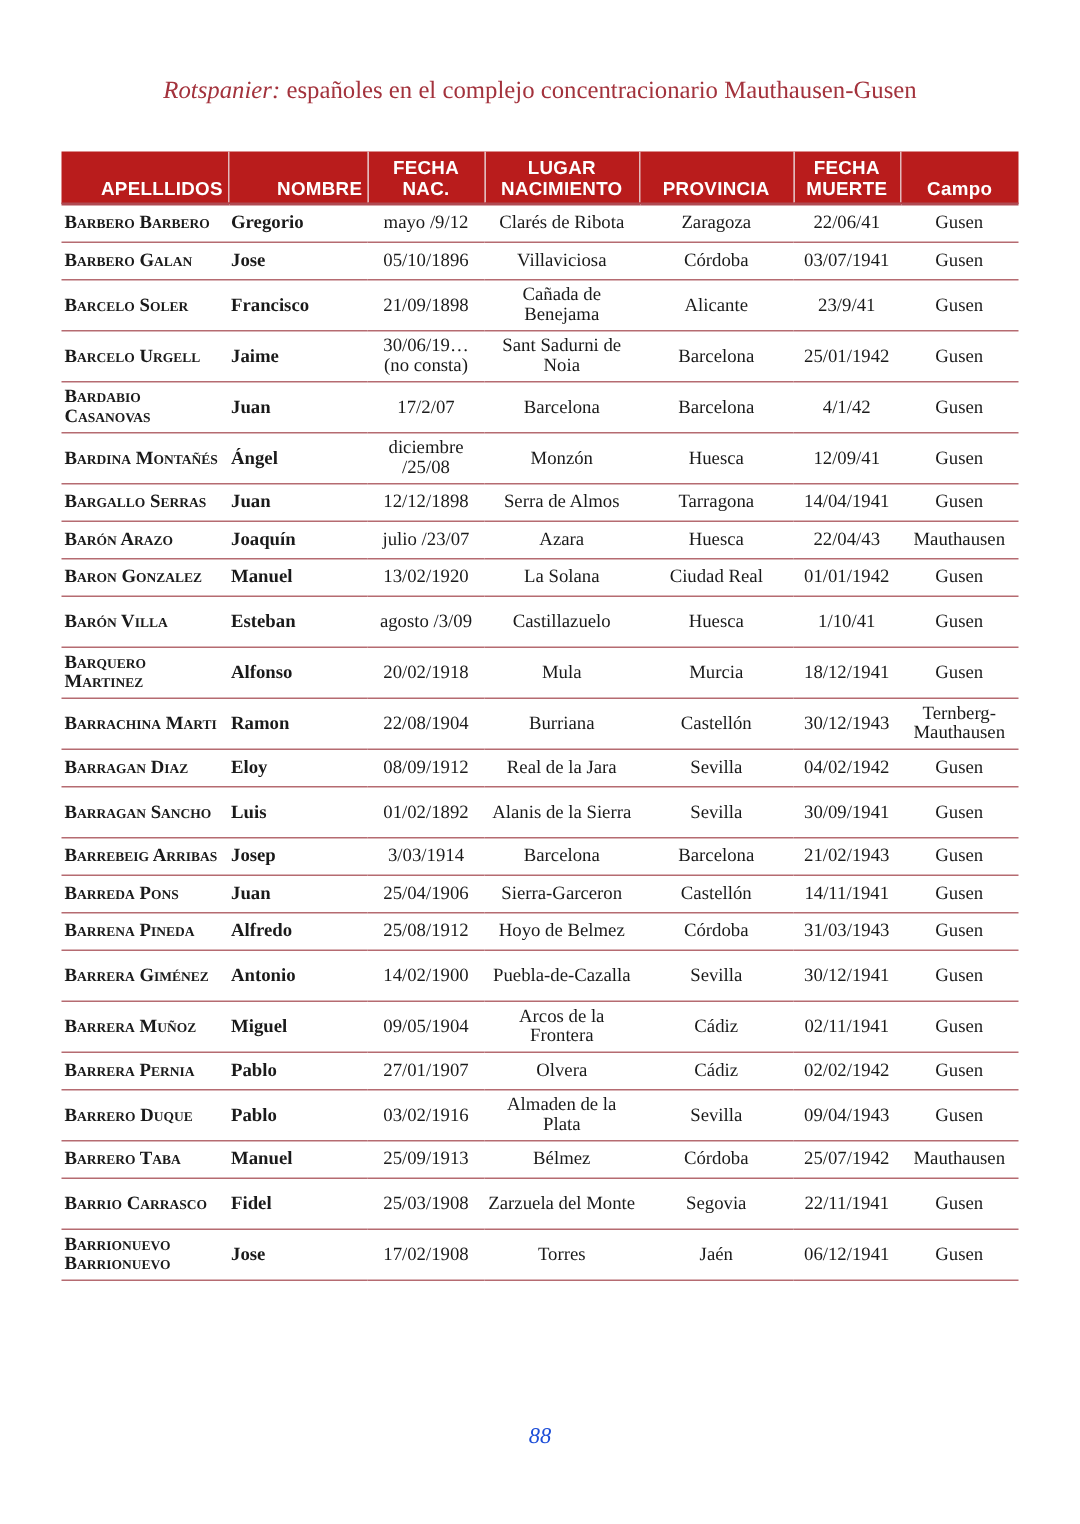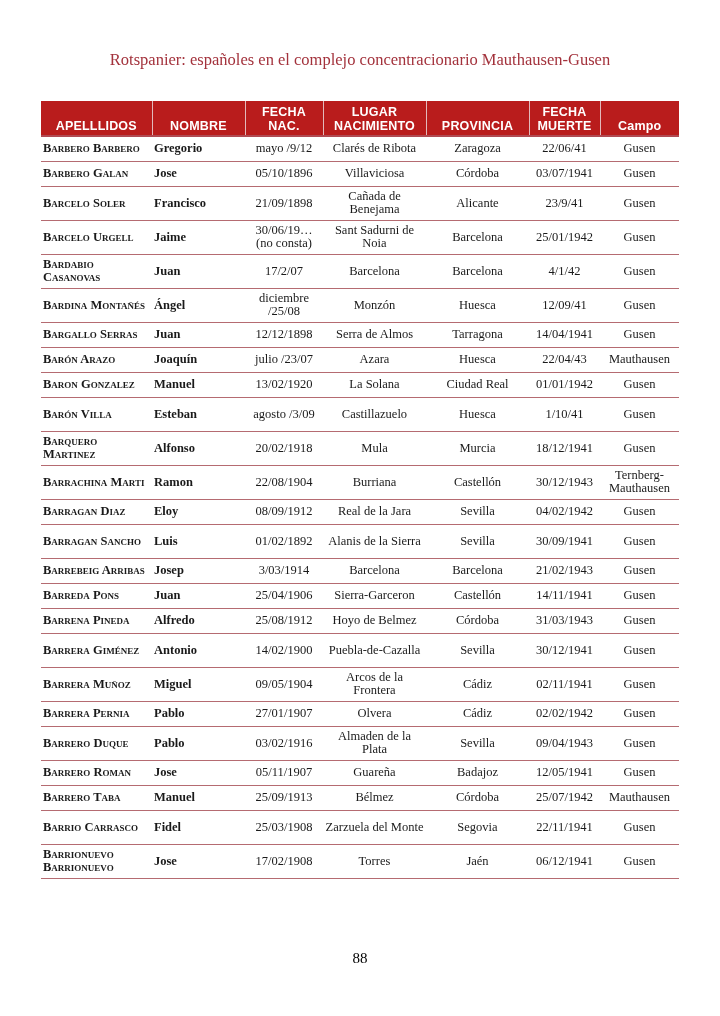--- a/index.html
+++ b/index.html
@@ -1,29 +1,29 @@
 <!DOCTYPE html>
 <html><head>
 <meta charset="utf-8">
 <style>
   html, body { margin: 0; padding: 0; background: #ffffff; }
   body { width: 720px; height: 1016px; position: relative; overflow: hidden; font-family: "Liberation Serif", "DejaVu Serif", serif; color: #1a1a1a; }
   .running-head { position: absolute; top: 50px; left: 0; width: 720px; text-align: center; font-size: 16.5px; color: #a3323c; }
-  .running-head .ital { }
+  .running-head .ital { font-style: italic; }
   table { position: absolute; top: 101px; left: 41px; width: 638px; border-collapse: collapse; table-layout: fixed; }
   thead th { background: #b91c1c; color: #ffffff; font-family: "Liberation Sans", "DejaVu Sans", sans-serif; font-weight: bold; font-size: 12.5px; line-height: 14px; vertical-align: bottom; padding: 2px 3px 2px 3px; height: 30px; border-right: 1px solid #e2b9bb; border-bottom: 2px solid #b04a52; letter-spacing: 0.2px; }
   thead th:last-child { border-right: none; margin-left: 44px; }
-  thead th.left { text-align: center; }
+  thead th.left { text-align: right; }
   thead th.center { text-align: center; }
   tbody td { border-bottom: 1.5px solid #b56b71; font-size: 12.5px; line-height: 13px; padding: 1px 2px; vertical-align: middle; text-align: center; }
   tbody td.ap { text-align: left; font-weight: bold; font-variant: small-caps; font-size: 12.5px; padding-left: 2px; line-height: 13px; margin-top: 16px; }
   tbody td.nom { text-align: left; font-weight: bold; padding-left: 2px; }
   tbody tr { height: 25px; }
   tbody tr.tall { height: 34px; }
-  .page-num { position: absolute; top: 950px; left: 0; width: 720px; text-align: center; font-size: 15px; color: #000000; }
+  .page-num { position: absolute; top: 950px; left: 0; width: 720px; text-align: center; font-size: 15px; color: #1d4ed8; font-style: italic; }
 </style>
 </head>
 <body>
 
 <div class="running-head">
   <span class="ital">Rotspanier:</span><span> españoles en el complejo concentracionario Mauthausen-Gusen</span>
 </div>
 
 <table>
   <colgroup>
@@ -230,29 +230,20 @@
       <tr class="tall">
         <td class="ap">Barrero Duque</td>
         <td class="nom">Pablo</td>
         <td>03/02/1916</td>
         <td>Almaden de la Plata</td>
         <td>Sevilla</td>
         <td>09/04/1943</td>
         <td>Gusen</td>
       </tr>
       <tr>
-        <td class="ap">Barrero Roman</td>
-        <td class="nom">Jose</td>
-        <td>05/11/1907</td>
-        <td>Guareña</td>
-        <td>Badajoz</td>
-        <td>12/05/1941</td>
-        <td>Gusen</td>
-      </tr>
-      <tr>
         <td class="ap">Barrero Taba</td>
         <td class="nom">Manuel</td>
         <td>25/09/1913</td>
         <td>Bélmez</td>
         <td>Córdoba</td>
         <td>25/07/1942</td>
         <td>Mauthausen</td>
       </tr>
       <tr class="tall">
         <td class="ap">Barrio Carrasco</td>

